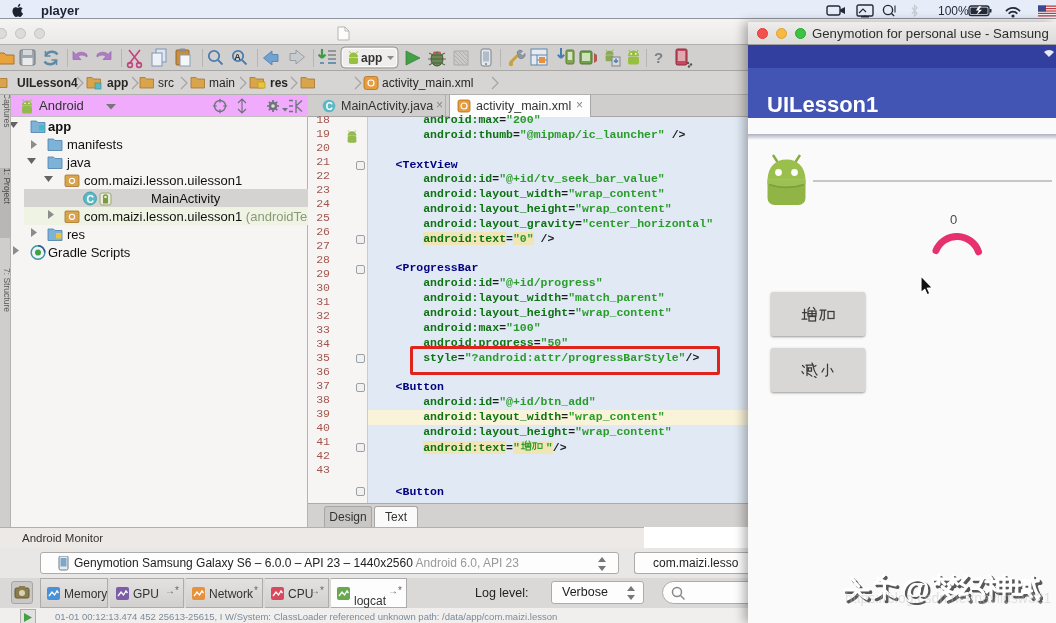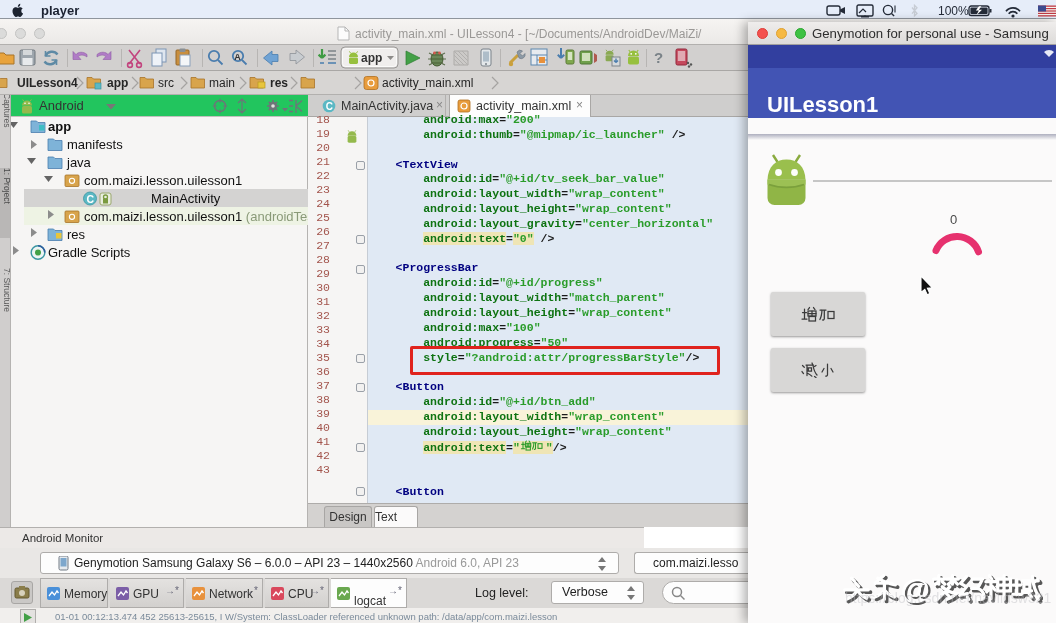--- a/index.html
+++ b/index.html
@@ -56,21 +56,20 @@
 </div>
 
 <div class="abs" id="idetitle" style="left:0;top:19px;width:1056px;height:26px;background:linear-gradient(#f6f4f2,#ebe9e7);border-bottom:1px solid #b2b0ae;">
   <div class="abs" style="left:-4px;top:9px;width:11px;height:11px;border-radius:50%;background:#dbdbda;border:1px solid #c3c3c2;"></div>
   <div class="abs" style="left:15px;top:9px;width:11px;height:11px;border-radius:50%;background:#dbdbda;border:1px solid #c3c3c2;"></div>
   <div class="abs" style="left:34px;top:9px;width:11px;height:11px;border-radius:50%;background:#dbdbda;border:1px solid #c3c3c2;"></div>
   <svg class="abs" style="left:337px;top:7px;" width="13" height="15" viewBox="0 0 13 15">
     <path d="M1 1h7l4 4v9H1z" fill="#fcfcfc" stroke="#b5b5b5"></path>
     <path d="M8 1v4h4" fill="none" stroke="#b5b5b5"></path>
   </svg>
-  <div class="abs" style="left:355px;top:8px;font-size:12px;color:#9a9896;white-space:nowrap;">activity_main.xml - UILesson4 - [~/Documents/AndroidDev/MaiZi/</div>
 </div>
 
 <div class="abs" id="toolbar" style="left:0;top:45px;width:1056px;height:26px;background:#d2d0cf;border-bottom:1px solid #a9a7a5;">
 <svg width="748" height="26" viewBox="0 0 748 26">
 
   <g stroke="#b7b5b3">
           <path d="M67.5 4v18M121.5 4v18M202.5 4v18M257.5 4v18M313.5 4v18M500.5 4v18M646.5 4v18"></path>
         </g>
 
   <path d="M-4 8h8l2 2h8v9H-4z" fill="#e8a33d" stroke="#a8742a"></path>
@@ -253,21 +252,21 @@
   <div class="abs" style="left:0;top:73px;width:11px;height:70px;background:#b9b7b6;"></div>
   <div class="abs" style="left:-28px;top:28px;width:70px;height:10px;transform:rotate(90deg);font-size:8.5px;color:#5a5a5a;white-space:nowrap;">Captures</div>
   <div class="abs" style="left:-28px;top:103px;width:70px;height:10px;transform:rotate(90deg);font-size:8.5px;color:#4a4a4a;white-space:nowrap;">1: Project</div>
   <div class="abs" style="left:-28px;top:203px;width:70px;height:10px;transform:rotate(90deg);font-size:8.5px;color:#5a5a5a;white-space:nowrap;">7: Structure</div>
   <div class="abs" style="left:1px;top:448px;width:8px;height:8px;background:#8aab4f;border-radius:2px;"></div>
   <div class="abs" style="left:1px;top:498px;width:8px;height:8px;background:#c9565c;border-radius:2px;"></div>
 </div>
 
 <div class="abs" id="project" style="left:11px;top:95px;width:297px;height:432px;background:#f6f5f4;border-right:1px solid #b5b3b1;font-size:13px;color:#111;">
 
-  <div class="abs" style="left:0;top:0;width:327px;height:22px;background:#22c55e;border-bottom:1px solid #c2c0be;">
+  <div class="abs" style="left:0;top:0;width:327px;height:22px;background:#f0abfc;border-bottom:1px solid #c2c0be;">
     <svg class="abs" style="left:8px;top:3px;" width="16" height="17" viewBox="0 0 16 17">
       <path d="M3 7.5a5 5 0 0 1 10 0z" fill="#94b94c"></path>
       <rect x="3" y="8" width="10" height="7.5" rx="1.6" fill="#94b94c"></rect>
       <path d="M4.8 3.2L3.7 1.5M11.2 3.2l1.1-1.7" stroke="#94b94c" stroke-width="1"></path>
       <circle cx="6" cy="5.2" r=".8" fill="#fff"></circle>
           <circle cx="10" cy="5.2" r=".8" fill="#fff"></circle>
     </svg>
     <div class="abs" style="left:28px;top:3px;color:#333;">Android</div>
     <svg class="abs" style="left:95px;top:9px;" width="10" height="6">
           <path d="M0 0l5 5.5L10 0z" fill="#777"></path>
@@ -449,21 +448,21 @@
             <use href="#g-jia" transform="translate(16,0) scale(.95)"></use>
           </svg>"</span>/&gt;
 
 
     <span style="color:#000080">&lt;Button</span></pre>
 
   <div class="abs" style="left:102px;top:251px;width:310px;height:29px;border:3px solid #e0231d;border-radius:2px;"></div>
 
   <div class="abs" style="left:0;top:408px;width:440px;height:24px;background:#d4d2d0;border-top:1px solid #aeacaa;font-size:12px;color:#333;">
     <div class="abs" style="left:16px;top:2px;width:48px;height:22px;background:#c9c7c5;border:1px solid #a8a6a4;border-bottom:none;border-radius:3px 3px 0 0;text-align:center;padding-top:3px;">Design</div>
-    <div class="abs" style="left:66px;top:2px;width:44px;height:22px;background:#fbfafa;border:1px solid #a8a6a4;border-bottom:none;border-radius:3px 3px 0 0;text-align:left;padding-top:3px;">Text</div>
+    <div class="abs" style="left:66px;top:2px;width:44px;height:22px;background:#fbfafa;border:1px solid #a8a6a4;border-bottom:none;border-radius:3px 3px 0 0;text-align:center;padding-top:3px;">Text</div>
   </div>
 </div>
 
 <div class="abs" id="monitor" style="left:0;top:527px;width:644px;height:96px;background:#ece9e7;border-top:1px solid #b2b0ae;">
   <div class="abs" style="left:22px;top:4px;font-size:11.5px;color:#333;">Android Monitor</div>
 
   <div class="abs" style="left:0;top:20px;width:748px;height:30px;background:#e9e7e5;">
     <div class="abs" style="left:40px;top:4px;width:579px;height:22px;background:#fdfdfd;border:1px solid #aeacaa;border-radius:3px;">
       <svg class="abs" style="left:17px;top:3px;" width="11" height="15" viewBox="0 0 11 15">
             <rect x="1" y="0" width="9" height="14" rx="1.5" fill="#e6eaee" stroke="#717a84"></rect>

